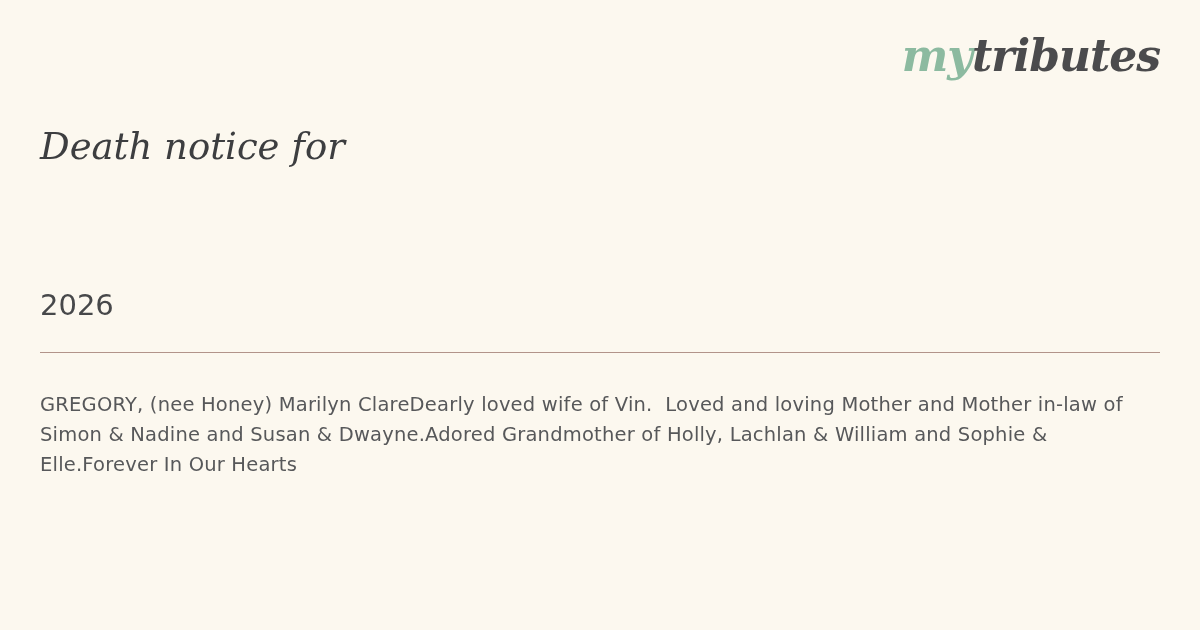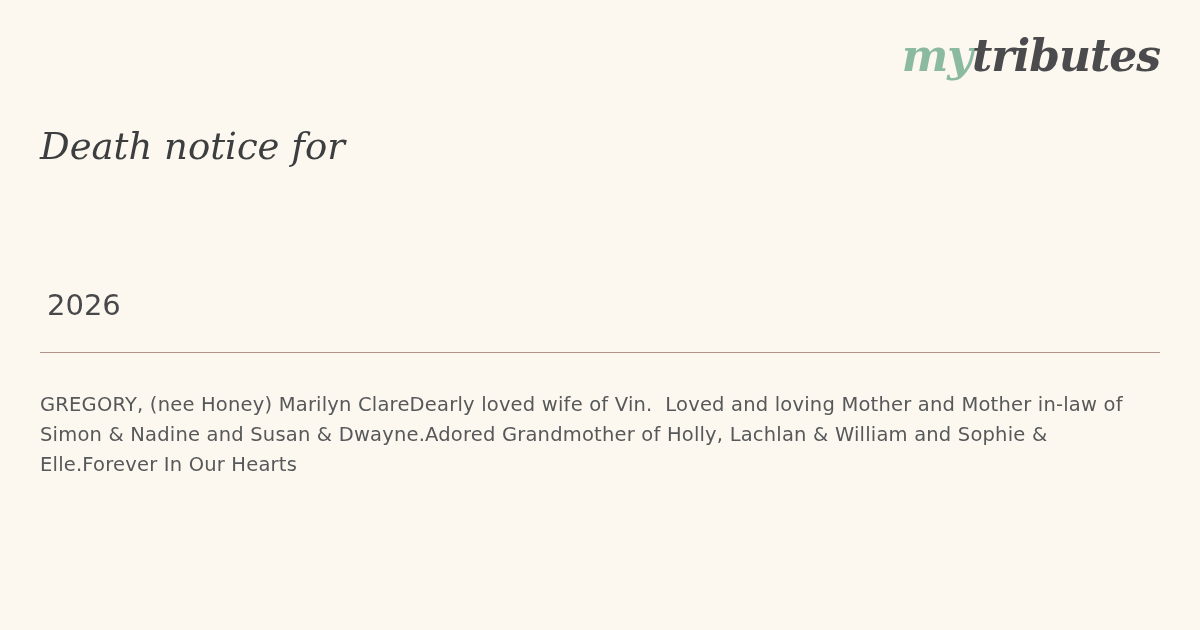--- a/index.html
+++ b/index.html
@@ -49,21 +49,20 @@
     color: var(--heading, #3d3e40);
     letter-spacing: 0px;
   }
   .death-year {
     position: absolute;
     left: 40px;
     top: 288px;
     font-size: 29px;
     line-height: 1.2;
     color: var(--year-text, #47484a);
-    margin-left: 7px;
   }
   .divider {
     position: absolute;
     left: 40px;
     width: 1120px;
     top: 352px;
     border: none;
     border-top: 1px solid var(--divider, #b2948a);
     height: 0;
   }

